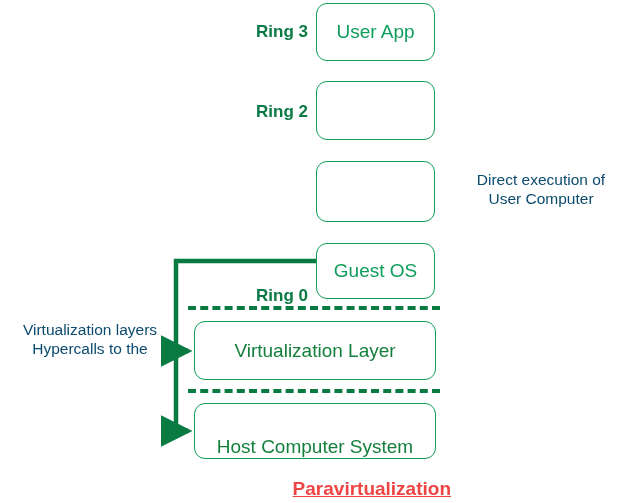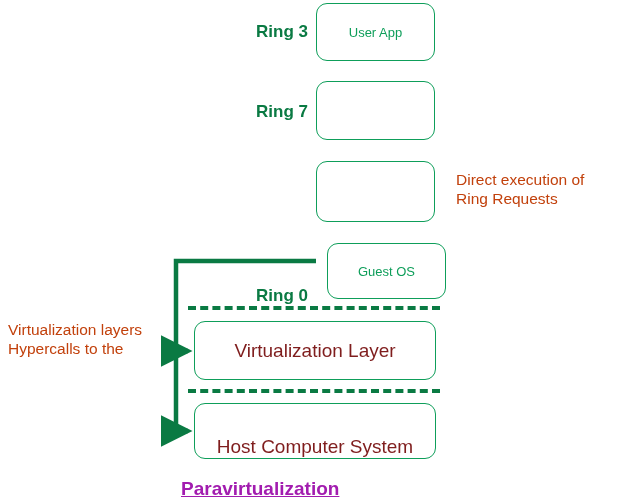--- a/index.html
+++ b/index.html
@@ -29,58 +29,59 @@
     position: absolute;
     border: 1.6px solid #0e9e5a;
     border-radius: 11px;
     background: #ffffff;
     box-sizing: border-box;
     display: flex;
     align-items: center;
     justify-content: center;
   }
   .ring-box .box-text {
-    font-size: 13px;
+    font-size: 19px;
     color: #0e9e5a;
     white-space: nowrap;
   }
   .wide-box {
     position: absolute;
     border: 1.6px solid #0e9e5a;
     border-radius: 11px;
     background: #ffffff;
     box-sizing: border-box;
     display: flex;
     align-items: center;
     justify-content: center;
   }
   .wide-box .box-text {
     font-size: 19px;
-    color: #7f1d1d;
+    color: #15803d;
     white-space: nowrap;
   }
   .dashed-sep {
     position: absolute;
     height: 0;
     border-top: 4px dashed #0a7a43;
   }
   .side-note {
     position: absolute;
     font-size: 15.5px;
     line-height: 19px;
-    color: #c2410c;
+    color: #0c4a6e;
+    text-align: center;
     white-space: nowrap;
   }
   .caption {
     position: absolute;
     font-size: 19px;
     font-weight: bold;
-    color: #a21caf;
+    color: #ef4444;
     text-decoration: underline;
-    text-align: left;
+    text-align: right;
     white-space: nowrap;
   }
   #connector-svg {
     position: absolute;
     left: 0;
     top: 0;
     width: 631px;
     height: 503px;
     pointer-events: none;
   }
@@ -88,49 +89,49 @@
 </head>
 <body>
 
 <div id="diagram">
 
   <div class="ring-label" style="left:200px; top:22px; width:108px;">Ring 3</div>
   <div class="ring-box" style="left:316px; top:3px; width:119px; height:58px;">
     <span class="box-text">User App</span>
   </div>
 
-  <div class="ring-label" style="left:200px; top:102px; width:108px;">Ring 7</div>
+  <div class="ring-label" style="left:200px; top:102px; width:108px;">Ring 2</div>
   <div class="ring-box" style="left:316px; top:81px; width:119px; height:59px;">
     <span class="box-text"></span>
   </div>
 
   <div class="ring-box" style="left:316px; top:161px; width:119px; height:61px;">
     <span class="box-text"></span>
   </div>
 
   <div class="ring-label" style="left:200px; top:286px; width:108px;">Ring 0</div>
-  <div class="ring-box" style="left:316px; top:243px; width:119px; height:56px;margin-left:11px;">
+  <div class="ring-box" style="left:316px; top:243px; width:119px; height:56px;">
     <span class="box-text">Guest OS</span>
   </div>
 
   <div class="dashed-sep" style="left:188px; top:306px; width:252px;"></div>
 
   <div class="wide-box" style="left:194px; top:321px; width:242px; height:59px;">
     <span class="box-text">Virtualization Layer</span>
   </div>
 
   <div class="dashed-sep" style="left:188px; top:389px; width:252px;"></div>
 
   <div class="wide-box" style="left:194px; top:403px; width:242px; height:56px;align-items:flex-end;">
     <span class="box-text">Host Computer System</span>
   </div>
 
   <div class="side-note" style="left:456px; top:170px; width:170px;">
     <div>Direct execution of</div>
-    <div>Ring Requests</div>
+    <div>User Computer</div>
   </div>
 
   <div class="side-note" style="left:8px; top:320px; width:164px;">
     <div>Virtualization layers</div>
     <div>Hypercalls to the</div>
   </div>
 
   <svg id="connector-svg" viewBox="0 0 631 503" xmlns="http://www.w3.org/2000/svg">
     <defs>
       <marker id="arrowhead" markerWidth="7" markerHeight="7" refX="6" refY="3.5" orient="auto" markerUnits="strokeWidth">

